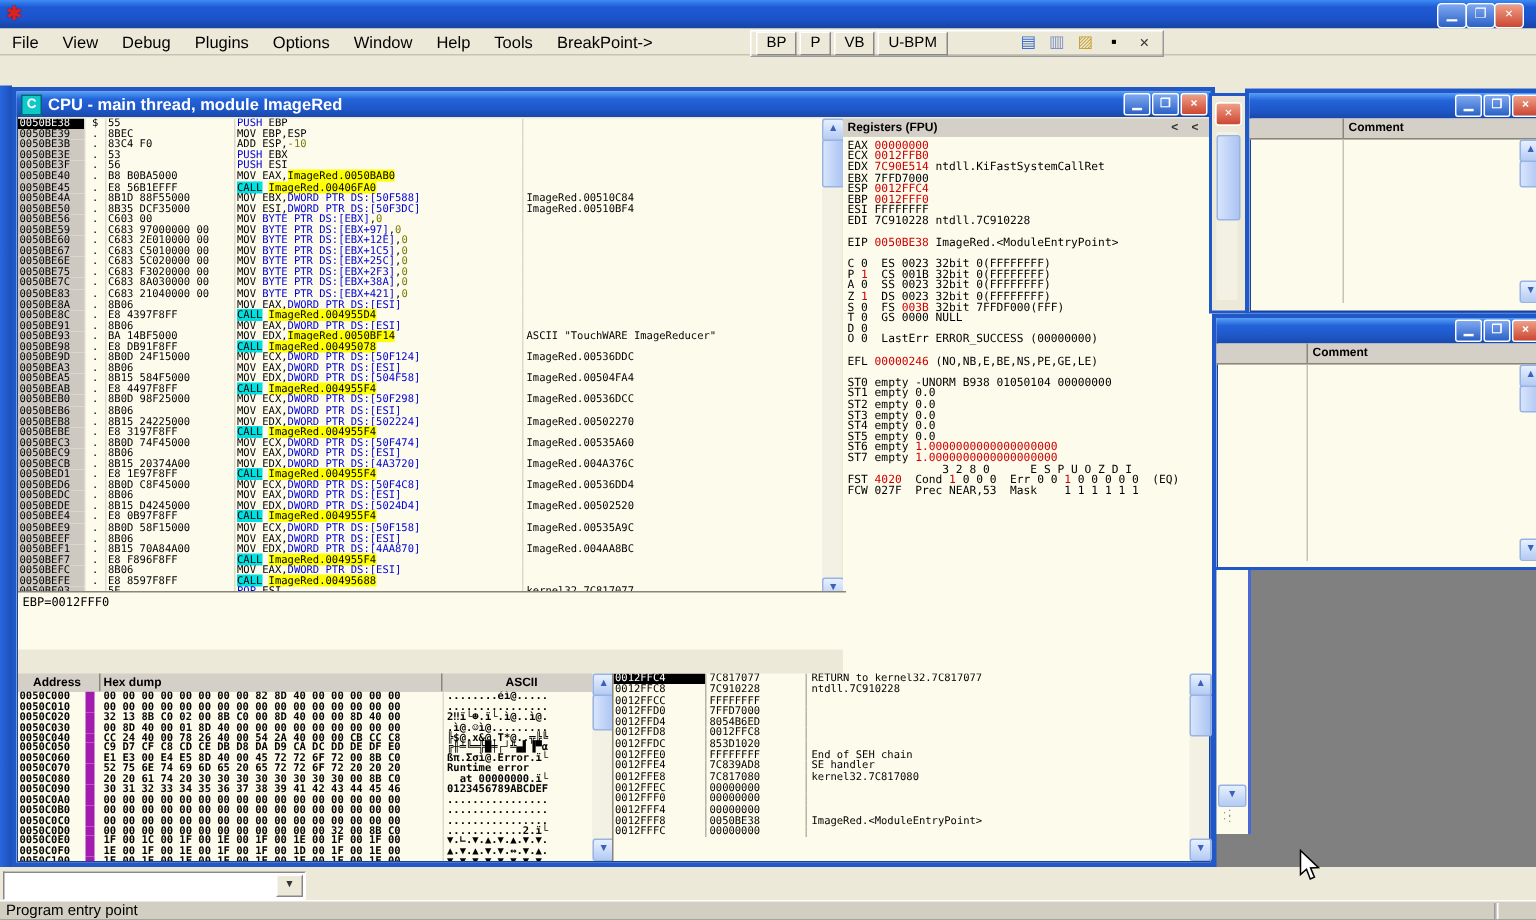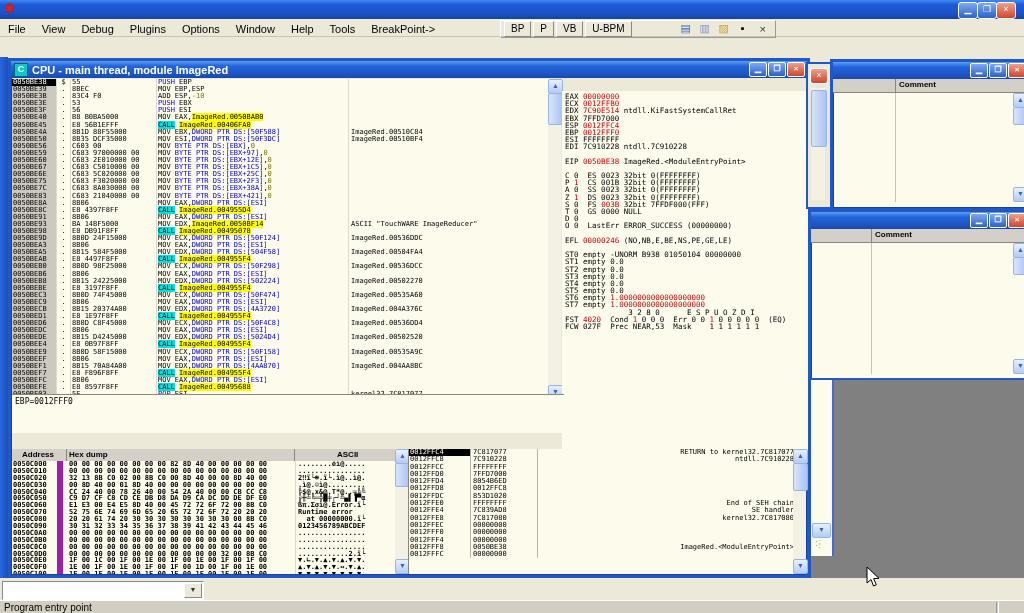--- a/index.html
+++ b/index.html
@@ -63,21 +63,21 @@
   .sg-hy{background:#FFFF00;color:#000}.sg-hc{background:#00E0E0;color:#000}
   .rr{height:7.2px;line-height:7.3px;font-size:7.5px;white-space:pre;color:#000;}
   .du{display:flex;height:6.9px;line-height:7px;font-size:7px;white-space:pre;font-weight:bold;}
   .du .a{width:44px;flex:0 0 auto;padding-left:1px;}
   .du .h{width:226px;flex:0 0 auto;border-left:6px solid #a21caf;padding-left:6px;}
   .du .s{flex:1;border-left:1px solid #DDD9CC;padding-left:2px;}
   .sr{display:flex;height:7.3px;line-height:7.4px;font-size:7px;white-space:pre;}
   .sr .a{width:60px;flex:0 0 auto;padding-left:1px;}
   .sr .a.sel{background:#000;color:#fff;}
   .sr .v{width:64px;flex:0 0 auto;border-left:1px solid #B8B4A8;border-right:1px solid #B8B4A8;padding-left:2px;}
-  .sr .c{flex:1;padding-left:3px;text-align:right;}
+  .sr .c{flex:1;padding-left:3px;}
 
   
   .sb{background:#F2F1E4;}
   .sbtn{position:absolute;left:0;width:100%;height:13px;border:1px solid #98B4E4;border-radius:2px;
         background:linear-gradient(180deg,#E8F0FE,#B4CBF4);color:#3A62B8;font-size:7px;line-height:11px;text-align:center;}
   .sthumb{position:absolute;left:0;width:100%;border:1px solid #98B4E4;border-radius:2px;
         background:linear-gradient(90deg,#D8E4FC,#AAC4F2);}
   .hsb{background:#F2F1E4;}
   .hbtn{position:absolute;top:0;height:100%;width:13px;border:1px solid #98B4E4;border-radius:2px;
         background:linear-gradient(180deg,#E8F0FE,#B4CBF4);color:#3A62B8;font-size:7px;line-height:11px;text-align:center;}
@@ -240,20 +240,24 @@
       <div class="sbtn" style="top:0">▲</div>
       <div class="sthumb" style="top:14px;height:30px;"></div>
       <div class="sbtn" style="bottom:0">▼</div>
     </div>
 
     <div class="abs hsb" style="left:1px;top:339px;width:549px;height:13px;">
       <div class="hbtn" style="left:0">◄</div>
       <div class="hbtn" style="left:14px;width:22px;background:linear-gradient(180deg,#D8E4FC,#AAC4F2);"></div>
     </div>
 
+    <div class="abs hdr" style="left:551px;top:18px;width:245px;height:12px;line-height:11px;display:flex;">
+      <span style="padding-left:3px;">Registers (FPU)</span>
+      <span style="margin-left:auto;padding-right:8px;color:#333;">&lt;&nbsp;&nbsp;&nbsp;&nbsp;&lt;</span>
+    </div>
     <div class="abs pane mono" style="left:551px;top:30px;width:245px;height:358px;padding:2px 0 0 3px;" id="regs-rows">
         <div class="rr"><span class="sg-k">EAX </span><span class="sg-r">00000000</span></div>
         <div class="rr"><span class="sg-k">ECX </span><span class="sg-r">0012FFB0</span></div>
         <div class="rr"><span class="sg-k">EDX </span><span class="sg-r">7C90E514</span><span class="sg-k"> ntdll.KiFastSystemCallRet</span></div>
         <div class="rr"><span class="sg-k">EBX 7FFD7000</span></div>
         <div class="rr"><span class="sg-k">ESP </span><span class="sg-r">0012FFC4</span></div>
         <div class="rr"><span class="sg-k">EBP </span><span class="sg-r">0012FFF0</span></div>
         <div class="rr"><span class="sg-k">ESI FFFFFFFF</span></div>
         <div class="rr"><span class="sg-k">EDI 7C910228 ntdll.7C910228</span></div>
         <div class="rr">&nbsp;</div>

